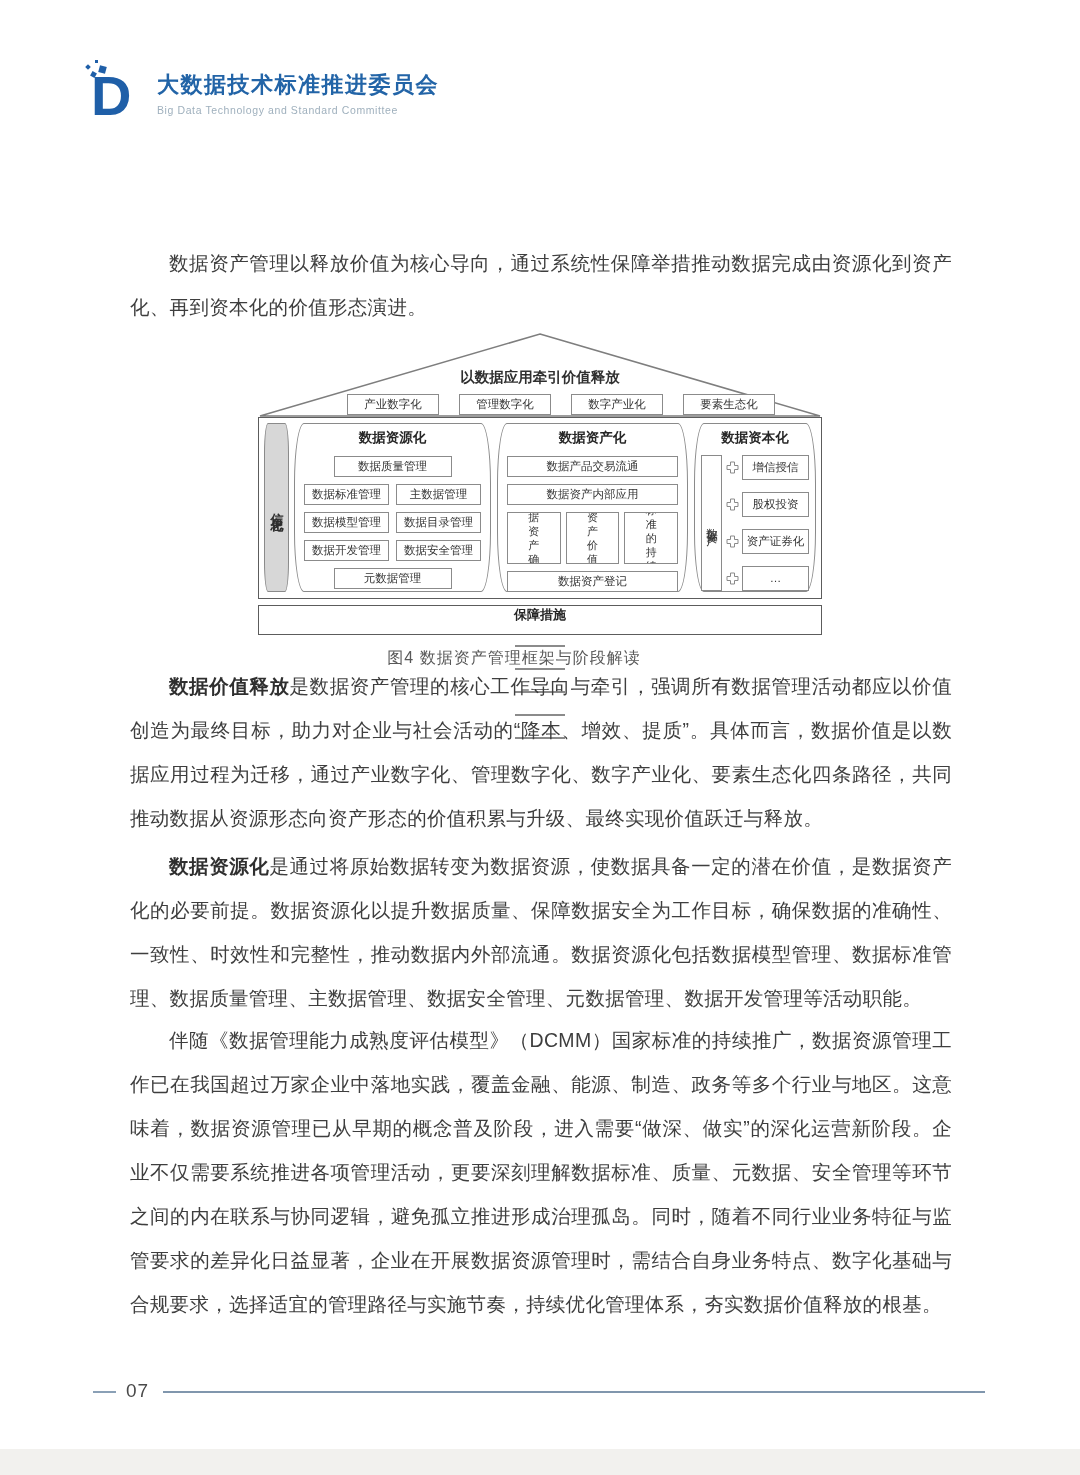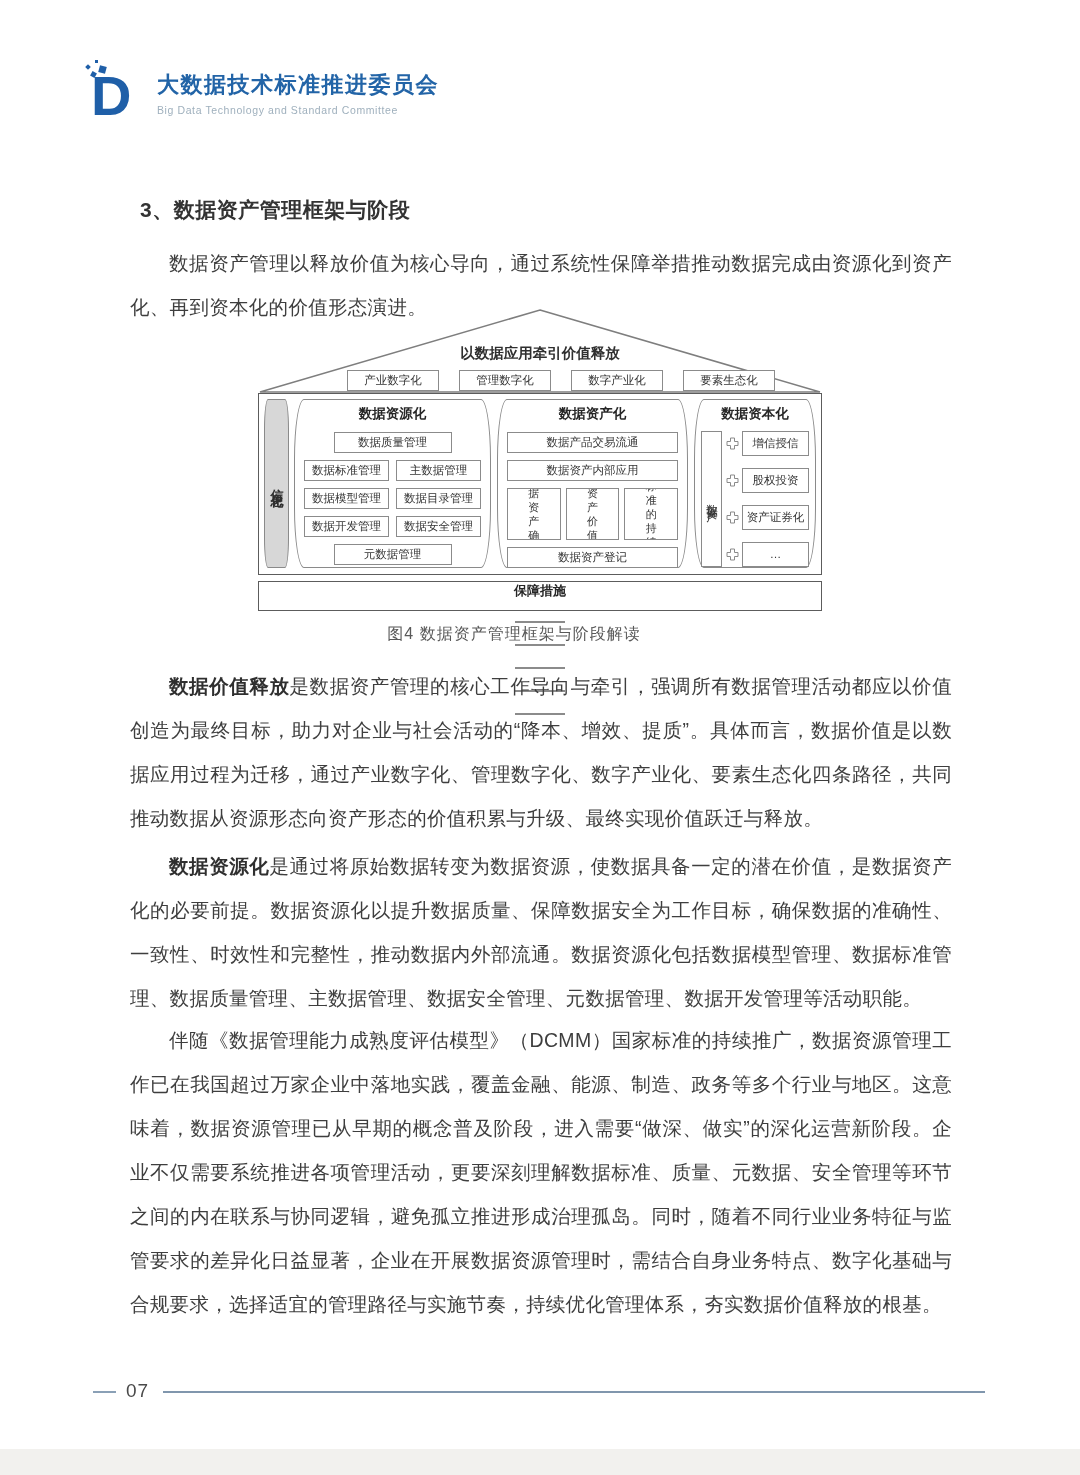--- a/index.html
+++ b/index.html
@@ -42,21 +42,21 @@
     font-size:19.5px; line-height:44px; color:#3e3e3e;
     text-align:justify; text-indent:2em; letter-spacing:0.3px;
   }
   .para b { color:#2f2f2f; }
   .p1 { top:241px; }
   .p2 { top:664px; }
   .p3 { top:844px; }
   .p4 { top:1018px; }
 
   
-  .figure { position:absolute; left:258px; top:308px; width:512px; }
+  .figure { position:absolute; left:258px; top:332px; width:512px; }
   .roof { position:relative; width:564px; height:86px; }
   .roof svg { position:absolute; left:0; top:0; }
   .roof-title {
     position:absolute; top:36px; left:0; width:100%;
     text-align:center; font-size:14.5px; font-weight:bold; color:#2f2f2f;
   }
   .roof-row {
     position:absolute; top:62px; left:89px; width:428px;
     display:flex; gap:20px;
   }
@@ -145,21 +145,20 @@
       <span class="logo-dot dot3"></span>
       <span class="logo-dot dot4"></span>
       <span class="logo-d">D</span>
     </div>
     <div class="logo-text">
       <div class="logo-cn">大数据技术标准推进委员会</div>
       <div class="logo-en">Big Data Technology and Standard Committee</div>
     </div>
   </div>
 
-  <div class="heading">3、数据资产管理框架与阶段</div>
 
   <p class="para p1">数据资产管理以释放价值为核心导向，通过系统性保障举措推动数据完成由资源化到资产化、再到资本化的价值形态演进。</p>
 
   <div class="figure">
 
     <div class="roof">
       <svg width="564" height="86" viewBox="0 0 564 86">
         <polygon points="282,2 562,84 2,84" fill="#ffffff" stroke="#7e7e7e" stroke-width="1.5"></polygon>
       </svg>
       <div class="roof-title">以数据应用牵引价值释放</div>

